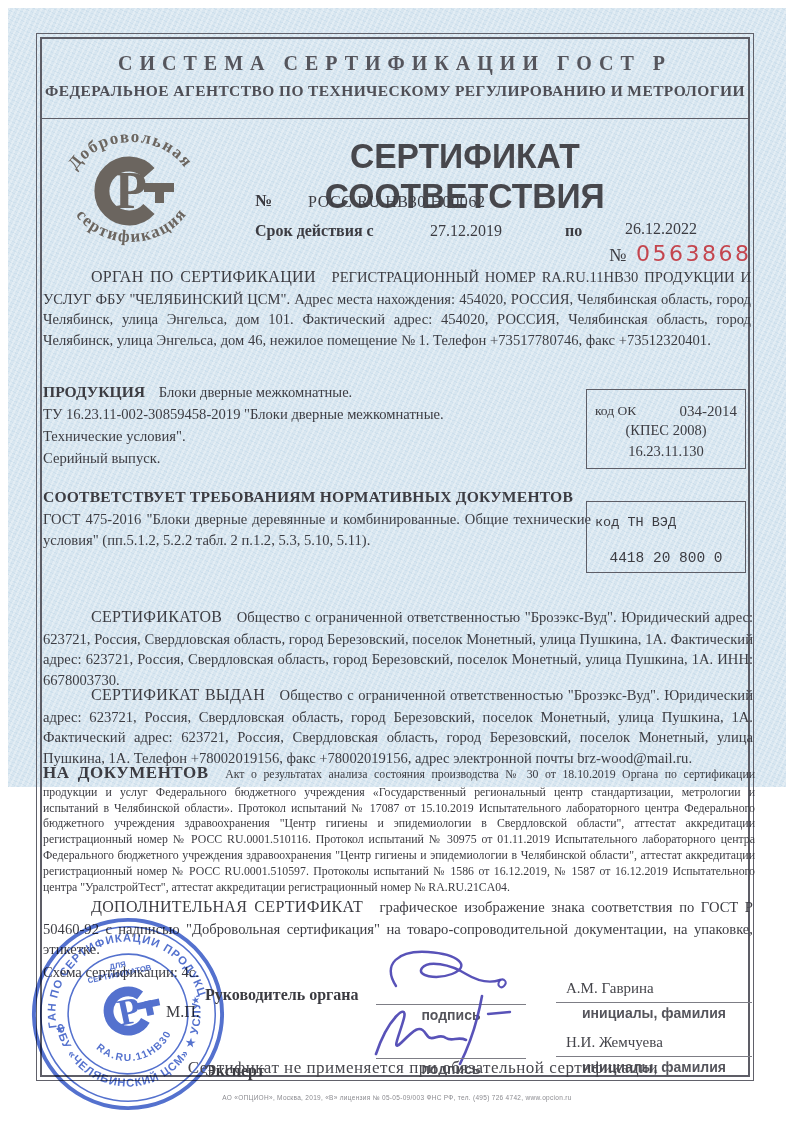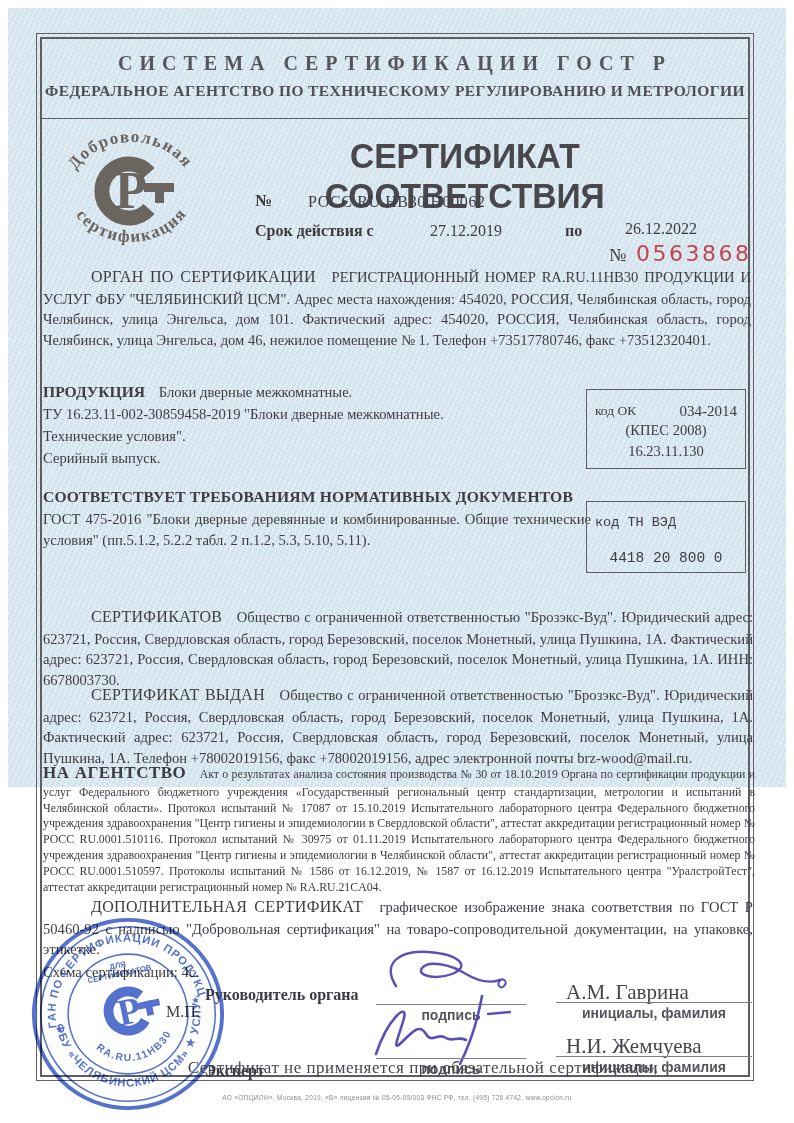--- a/index.html
+++ b/index.html
@@ -30,21 +30,21 @@
   .sec .lbl { font-weight:normal; font-size:16px; letter-spacing:.3px; padding-right:10px;padding-left:48px; }
   .lines div { font-size:14.6px; line-height:1.5; color:#3c3c42; }
   .code-box { position:absolute; border:1px solid #5d5d66; color:#3c3c42; font-size:13.5px; padding:13px 8px; }
   .code-box .cb-head { display:flex; justify-content:space-between; }
   .code-box .cb-center { text-align:center; line-height:1.45; }
   .small-sec { font-size:11.8px; line-height:1.34; text-align:justify; color:#3c3c42; }
   .small-sec .lbl { font-weight:bold; font-size:17px; letter-spacing:.5px; padding-right:10px; }
   .sig-role { font-size:16px; font-weight:bold; color:#3b3b41; }
   .sig-line { border-top:1px solid #7d7d85; }
   .sig-cap { font-family:"Liberation Sans", sans-serif; font-size:14px; color:#55555c; text-align:center;font-weight:bold; }
-  .sig-name { font-size:21px; color:#45454b; }
+  .sig-name { font-size:15px; color:#45454b; }
   .footnote { text-align:center; font-size:17px; color:#46464c; letter-spacing:.5px; }
   .footer { position:absolute; left:0; top:1086px; width:100%; text-align:center;
     font-family:"Liberation Sans", sans-serif; font-size:6.5px; color:#8b8b90; letter-spacing:.3px; }
   .stamp { opacity:.82; mix-blend-mode:multiply; }
 </style>
 </head>
 <body>
 
 <div class="page">
   <div class="sheet">
@@ -130,21 +130,21 @@
       <span class="lbl">СЕРТИФИКАТОВ</span>
       <span>Общество с ограниченной ответственностью "Брозэкс-Вуд". Юридический адрес: 623721, Россия, Свердловская область, город Березовский, поселок Монетный, улица Пушкина, 1А. Фактический адрес: 623721, Россия, Свердловская область, город Березовский, поселок Монетный, улица Пушкина, 1А. ИНН: 6678003730.</span>
     </p>
 
     <p class="abs sec" style="left:35px; top:676px; width:710px;">
       <span class="lbl">СЕРТИФИКАТ ВЫДАН</span>
       <span>Общество с ограниченной ответственностью "Брозэкс-Вуд". Юридический адрес: 623721, Россия, Свердловская область, город Березовский, поселок Монетный, улица Пушкина, 1А. Фактический адрес: 623721, Россия, Свердловская область, город Березовский, поселок Монетный, улица Пушкина, 1А. Телефон +78002019156, факс +78002019156, адрес электронной почты brz-wood@mail.ru.</span>
     </p>
 
     <p class="abs small-sec" style="left:35px; top:754px; width:712px;">
-      <span class="lbl">НА АГЕНТСТВО</span>
+      <span class="lbl">НА ДОКУМЕНТОВ</span>
       <span>Акт о результатах анализа состояния производства № 30 от 18.10.2019 Органа по сертификации продукции и услуг Федерального бюджетного учреждения «Государственный региональный центр стандартизации, метрологии и испытаний в Челябинской области». Протокол испытаний № 17087 от 15.10.2019 Испытательного лабораторного центра Федерального бюджетного учреждения здравоохранения "Центр гигиены и эпидемиологии в Свердловской области", аттестат аккредитации регистрационный номер № РОСС RU.0001.510116. Протокол испытаний № 30975 от 01.11.2019 Испытательного лабораторного центра Федерального бюджетного учреждения здравоохранения "Центр гигиены и эпидемиологии в Челябинской области", аттестат аккредитации регистрационный номер № РОСС RU.0001.510597. Протоколы испытаний № 1586 от 16.12.2019, № 1587 от 16.12.2019 Испытательного центра "УралстройТест", аттестат аккредитации регистрационный номер № RA.RU.21CA04.</span>
     </p>
 
     <div class="abs" style="left:35px; top:888px; width:710px;">
       <p class="sec">
         <span class="lbl">ДОПОЛНИТЕЛЬНАЯ СЕРТИФИКАТ</span>
         <span>графическое изображение знака соответствия по ГОСТ Р 50460-92 с надписью "Добровольная сертификация" на товаро-сопроводительной документации, на упаковке, этикетке.</span>
       </p>
       <div class="sec" style="margin-top:2px;">Схема сертификации: 4с.</div>
     </div>

